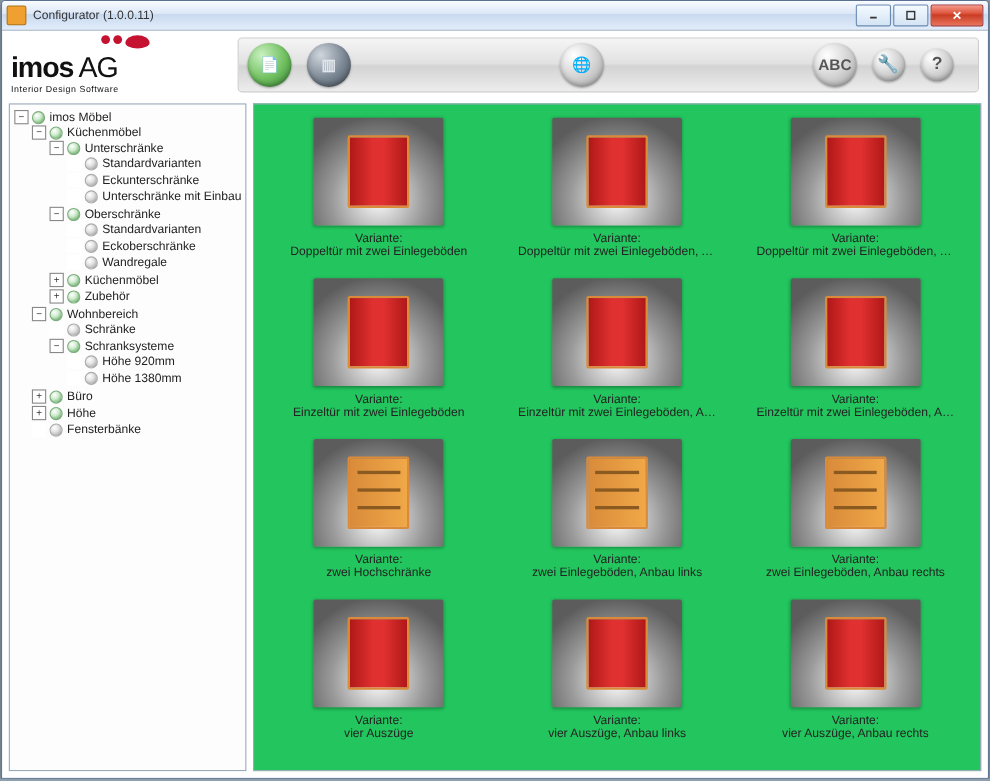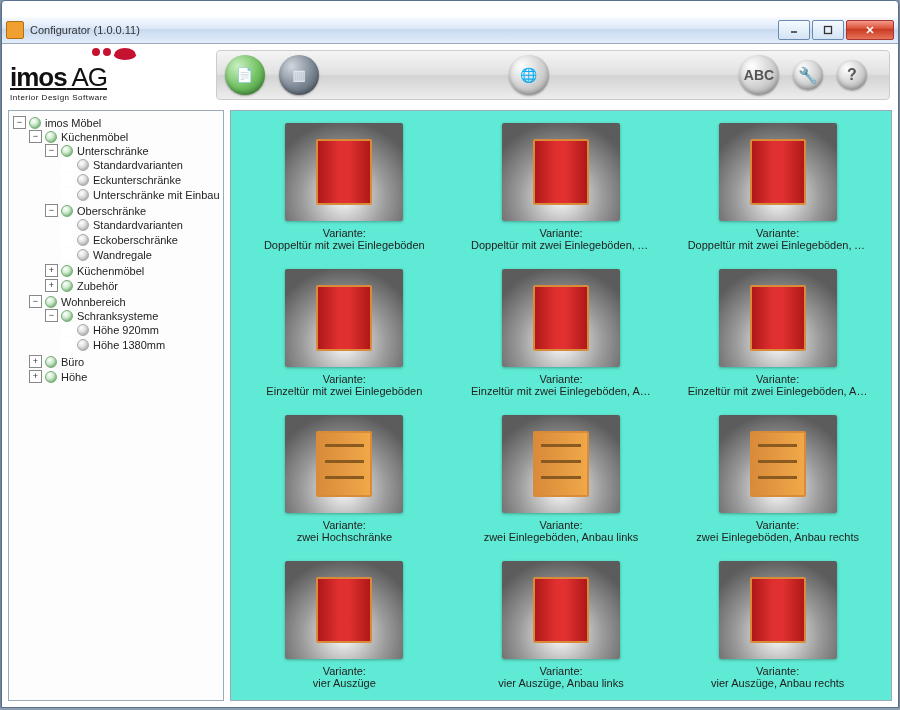--- a/index.html
+++ b/index.html
@@ -1,52 +1,52 @@
 <!DOCTYPE html>
 <html><head>
 <meta charset="utf-8">
 <style>
   html,body{margin:0;padding:0;font-family:"Segoe UI",Tahoma,sans-serif;font-size:11px;color:#222;background:#8ea0b0;}
   .window{width:896px;height:706px;margin:0 auto;background:#fff;border:1px solid #5a7090;border-radius:4px 4px 0 0;box-shadow:0 2px 10px rgba(0,0,0,.4);overflow:hidden;display:flex;flex-direction:column;}
   
-  .titlebar{height:26px;background:linear-gradient(#f8fbff,#dbe7f7 45%,#c8d9ef 46%,#e2edfb);display:flex;align-items:center;padding:0 4px;border-bottom:1px solid #9ab;margin-top:16px;}
+  .titlebar{height:26px;background:linear-gradient(#f8fbff,#dbe7f7 45%,#c8d9ef 46%,#e2edfb);display:flex;align-items:center;padding:0 4px;border-bottom:1px solid #9ab;}
   .app-icon{width:16px;height:16px;margin-right:6px;background:#f0a030;border:1px solid #b07010;border-radius:2px;}
   .titlebar .title{flex:1;color:#333;}
   .winbtns{display:flex;gap:0;}
   .winbtn{width:30px;height:18px;border:1px solid #6a8ab0;border-radius:2px;margin-left:2px;display:flex;align-items:center;justify-content:center;background:linear-gradient(#f4faff,#d4e4f4);cursor:pointer;}
   .winbtn.close{width:46px;background:linear-gradient(#f59a8a,#d94b32 45%,#c73b22 46%,#e9735a);border-color:#a33;color:#fff;}
   .winbtn svg{width:10px;height:10px;}
   
   .headerrow{display:flex;align-items:center;padding:4px 8px 2px 8px;background:#fff;}
   .logo{width:200px;}
   .logo .dots{display:flex;gap:3px;margin-bottom:2px;margin-left:82px;}
   .logo .dot{width:8px;height:8px;background:#c41230;border-radius:50%;}
   .logo .dot.big{width:22px;height:12px;border-radius:50% 50% 50% 50%/60% 60% 40% 40%;}
   .logo .brand{font-size:26px;font-weight:bold;letter-spacing:-1px;color:#111;}
-  .logo .brand span{font-weight:normal;text-decoration:underline;}
+  .logo .brand span{font-weight:normal;}
   .logo .tag{font-size:8px;letter-spacing:0.5px;color:#111;}
   .toolbar{flex:1;height:48px;display:flex;align-items:center;padding:0 8px;margin-left:6px;border:1px solid #ccc;border-radius:4px;background:linear-gradient(#f5f5f5,#e1e1e1 48%,#d3d3d3 52%,#ededed);}
   .tbtn{width:40px;height:40px;border-radius:50%;margin-right:14px;display:flex;align-items:center;justify-content:center;background:radial-gradient(circle at 32% 28%,#fff,#cfcfcf 55%,#9a9a9a);box-shadow:inset 0 -2px 4px rgba(0,0,0,.25),0 1px 2px rgba(0,0,0,.3);cursor:pointer;font-size:14px;font-weight:bold;color:#555;}
   .tbtn.green{background:radial-gradient(circle at 32% 28%,#c9f0c0,#6fbf5f 55%,#2e7a2e);color:#fff;}
   .tbtn.dark{background:radial-gradient(circle at 32% 28%,#d0d6dd,#7a8693 55%,#3f4852);color:#e0e6ec;}
   .spacer{flex:1;}
   .tbtn.small{width:30px;height:30px;font-size:16px;}
   
   .content{flex:1;display:flex;min-height:0;padding:6px;gap:6px;background:#fff;}
   .tree{width:210px;border:1px solid #9ab;background:#fdfdfd;overflow:auto;padding:4px 2px;}
   .tree ul{list-style:none;margin:0;padding-left:16px;}
   .tree>ul{padding-left:2px;}
   .tree li{position:relative;padding:1px 0 1px 0;white-space:nowrap;}
   .tree .row{display:flex;align-items:center;cursor:pointer;}
   .toggle{width:11px;height:11px;border:1px solid #888;background:#fff;display:inline-flex;align-items:center;justify-content:center;font-size:9px;line-height:1;margin-right:3px;color:#333;}
   .toggle.blank{border-color:transparent;}
   .bullet{width:10px;height:10px;border-radius:50%;background:radial-gradient(circle at 35% 30%,#fff,#cfeccf 40%,#8abf8a 70%,#5a9a5a);margin-right:4px;flex-shrink:0;border:1px solid #7aab7a;}
   .bullet.gray{background:radial-gradient(circle at 35% 30%,#fff,#e2e2e2 40%,#b8b8b8 70%,#989898);border-color:#aaa;}
   
-  .gallery{flex:1;border:1px solid #9ab;background:#5eead4;overflow:auto;padding:12px;}
+  .gallery{flex:1;border:1px solid #9ab;background:#22c55e;overflow:auto;padding:12px;}
   .grid{display:grid;grid-template-columns:repeat(3,1fr);gap:18px 14px;}
   .card{display:flex;flex-direction:column;align-items:center;cursor:pointer;}
   .thumb{width:118px;height:98px;background:radial-gradient(circle at 50% 75%,#fff 0%,#d6d6d6 18%,#9a9a9a 45%,#5c5c5c 80%);border-radius:2px;position:relative;overflow:hidden;display:flex;align-items:center;justify-content:center;box-shadow:0 1px 3px rgba(0,0,0,.3);}
   .cab{width:52px;height:62px;background:linear-gradient(90deg,#b01818,#e03030 40%,#e03030 60%,#b01818);border:2px solid #d98b3a;border-radius:2px;position:relative;}
   .cab.open{background:linear-gradient(90deg,#d98b3a,#f0a848);}
   .cab.open::before{content:"";position:absolute;left:12%;right:12%;top:18%;height:3px;background:#8a5a20;box-shadow:0 16px 0 #8a5a20,0 32px 0 #8a5a20;}
   .caption{margin-top:6px;text-align:center;max-width:180px;color:#222;}
   .caption .line1{display:block;}
   .caption .line2{display:block;white-space:nowrap;overflow:hidden;text-overflow:ellipsis;max-width:180px;}
 </style>
@@ -195,20 +195,27 @@
               </li>
               <li>
                 <div class="row">
                   <span class="toggle">−</span>
                   <span class="bullet"></span>
                   <span>Wohnbereich</span>
                 </div>
                 <ul>
                   <li>
                     <div class="row">
+                      <span class="toggle blank"></span>
+                      <span class="bullet gray"></span>
+                      <span>Schränke</span>
+                    </div>
+                  </li>
+                  <li>
+                    <div class="row">
                       <span class="toggle">−</span>
                       <span class="bullet"></span>
                       <span>Schranksysteme</span>
                     </div>
                     <ul>
                       <li>
                         <div class="row">
                           <span class="toggle blank"></span>
                           <span class="bullet gray"></span>
                           <span>Höhe 920mm</span>
@@ -230,20 +237,27 @@
                   <span class="toggle">+</span>
                   <span class="bullet"></span>
                   <span>Büro</span>
                 </div>
               </li>
               <li>
                 <div class="row">
                   <span class="toggle">+</span>
                   <span class="bullet"></span>
                   <span>Höhe</span>
+                </div>
+              </li>
+              <li>
+                <div class="row">
+                  <span class="toggle blank"></span>
+                  <span class="bullet gray"></span>
+                  <span>Fensterbänke</span>
                 </div>
               </li>
             </ul>
           </li>
         </ul>
     </div>
     <div class="gallery">
       <div class="grid" id="grid">
           <div class="card">
             <div class="thumb">

